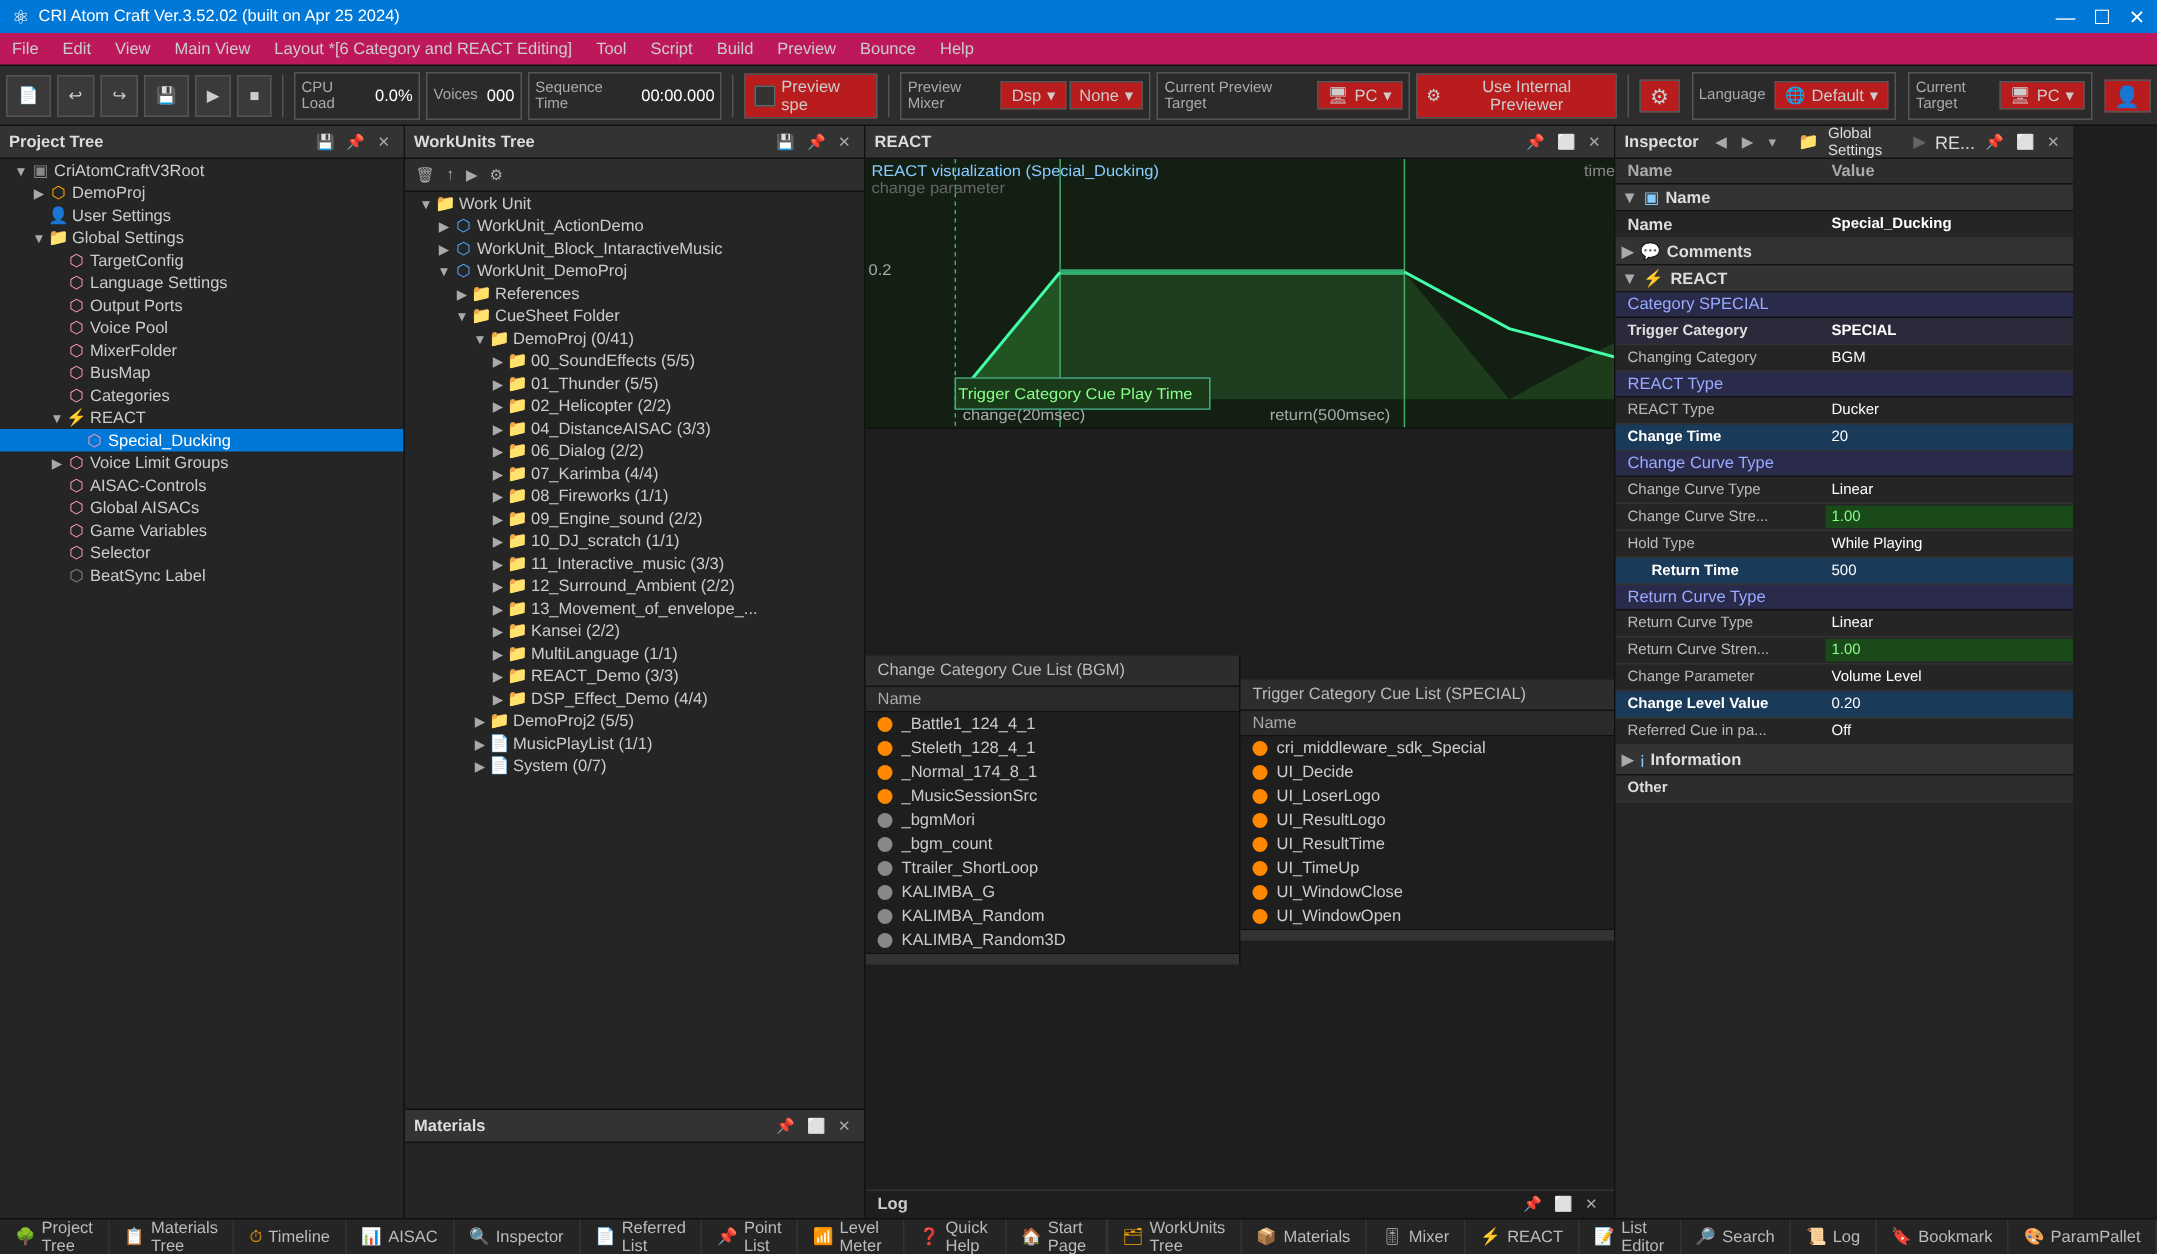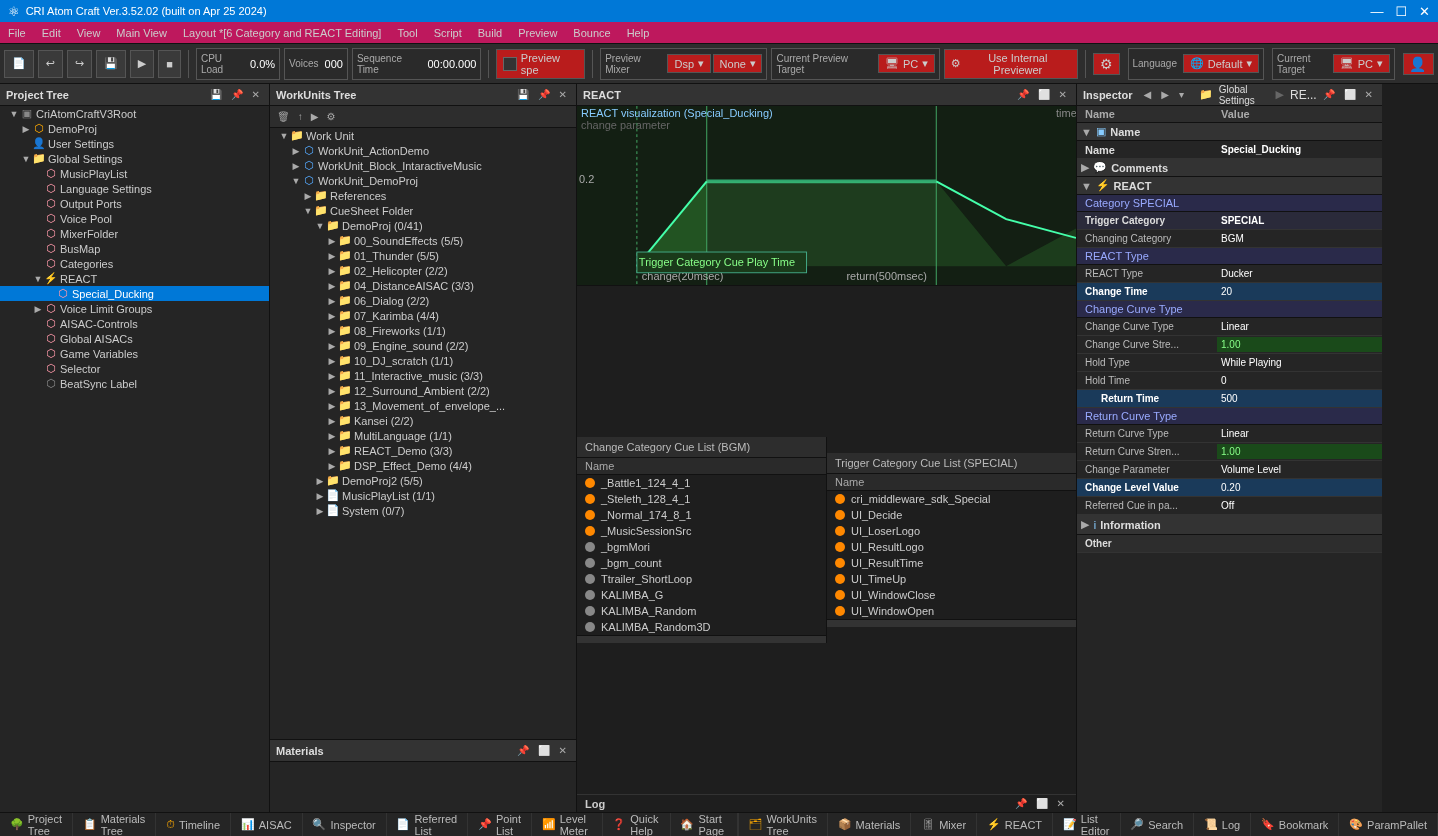--- a/index.html
+++ b/index.html
@@ -230,21 +230,21 @@
         <span>User Settings</span>
       </div>
       <div class="tree-item ind2">
         <span class="tree-arrow">▼</span>
         <span class="tree-icon col-orange">📁</span>
         <span>Global Settings</span>
       </div>
       <div class="tree-item ind3">
         <span class="tree-arrow">&nbsp;</span>
         <span class="tree-icon" style="color:#f9a;">⬡</span>
-        <span>MusicPlayList</span>
+        <span>TargetConfig</span>
       </div>
       <div class="tree-item ind3">
         <span class="tree-arrow">&nbsp;</span>
         <span class="tree-icon" style="color:#f9a;">⬡</span>
         <span>Language Settings</span>
       </div>
       <div class="tree-item ind3">
         <span class="tree-arrow">&nbsp;</span>
         <span class="tree-icon" style="color:#f9a;">⬡</span>
         <span>Output Ports</span>
@@ -713,24 +713,20 @@
         <div class="insp-val">Linear</div>
       </div>
       <div class="insp-row">
         <div class="insp-key">Change Curve Stre...</div>
         <div class="insp-val" style="background:#1a4a1a;color:#8f8;">1.00</div>
       </div>
       <div class="insp-row">
         <div class="insp-key">Hold Type</div>
         <div class="insp-val">While Playing</div>
       </div>
-      <div class="insp-row">
-        <div class="insp-key">Hold Time</div>
-        <div class="insp-val">0</div>
-      </div>
       <div class="insp-row insp-highlight">
         <div class="insp-key" style="font-weight:bold;color:#fff;padding-left:24px;">Return Time</div>
         <div class="insp-val">500</div>
       </div>
 
       <div style="background:#2a2a4a;padding:2px 8px;font-size:10px;color:#9af;border-bottom:1px solid #111;">
         <span>Return Curve Type</span>
       </div>
 
       <div class="insp-row">

